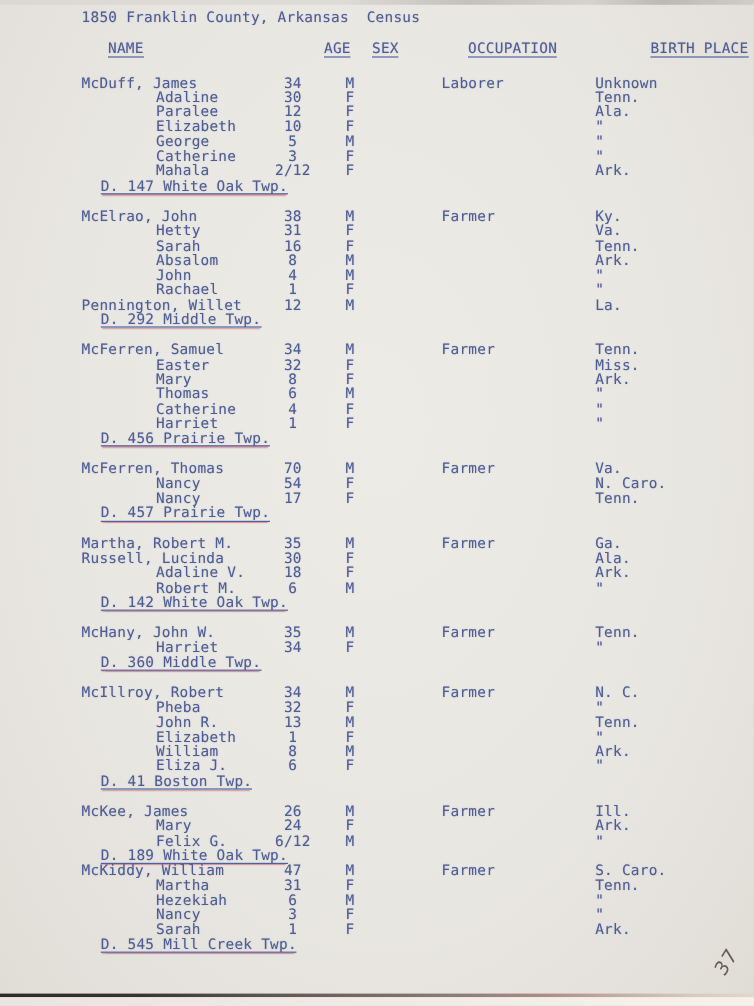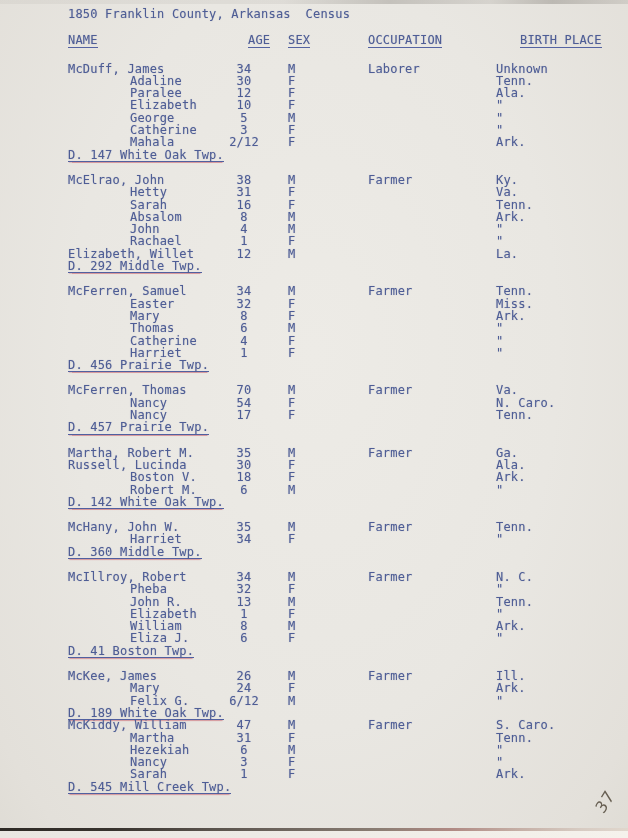--- a/index.html
+++ b/index.html
@@ -24,38 +24,39 @@
   }
   .title{
     height:12.3px;line-height:12.3px;white-space:pre;margin-bottom:14px;
   }
   .header-row{
     position:relative;height:12.3px;line-height:12.3px;margin-bottom:16px;
   }
   .header-row span{
     position:absolute;display:inline-block;white-space:pre;
     border-bottom:1.2px solid #5463a2;
+    margin-left:22px;
   }
   .col-name-h{left:0;}
   .col-age-h{left:180;}
   .col-sex-h{left:220px;}
   .col-occ-h{left:300px;}
   .col-bp-h{left:452px;}
   .col-age-h{left:180px;}
   .household{margin-bottom:13px;}
   .household.tight{margin-bottom:0;}
   .row{position:relative;height:12.3px;line-height:12.3px;}
   .row .name{position:absolute;left:0;white-space:pre;text-align:center;}
   .row .name.indent{left:62px;}
   .row .age{position:absolute;left:150px;width:52px;text-align:center;white-space:pre;}
   .row .sex{position:absolute;left:220px;white-space:pre;}
   .row .occ{position:absolute;left:300px;white-space:pre;}
   .row .bp{position:absolute;left:428px;white-space:pre;}
   .district{
-    height:12.3px;line-height:12.3px;
+    height:12.3px;line-height:12.3px;margin-left:16px;
   }
   .district span{
     display:inline-block;white-space:pre;
     border-bottom:1.4px solid #5160a0;
     box-shadow:0 2.4px 1px -1.4px rgba(198,88,100,0.55);
   }
   .handwritten{
     position:absolute;left:594px;top:792px;
     font-family:"DejaVu Sans",sans-serif;
     font-size:16px;color:#675f52;text-shadow:none;
@@ -167,21 +168,21 @@
             <span class="sex">M</span>
             <span class="bp">"</span>
           </div>
           <div class="row">
             <span class="name indent">Rachael</span>
             <span class="age">1</span>
             <span class="sex">F</span>
             <span class="bp">"</span>
           </div>
           <div class="row">
-            <span class="name">Elizabeth, Willet</span>
+            <span class="name">Pennington, Willet</span>
             <span class="age">12</span>
             <span class="sex">M</span>
             <span class="bp">La.</span>
           </div>
           <div class="district"><span>D. 292 Middle Twp.</span></div>
         </div>
         <div class="household">
           <div class="row">
             <span class="name">McFerren, Samuel</span>
             <span class="age">34</span>
@@ -251,21 +252,21 @@
             <span class="occ">Farmer</span>
             <span class="bp">Ga.</span>
           </div>
           <div class="row">
             <span class="name">Russell, Lucinda</span>
             <span class="age">30</span>
             <span class="sex">F</span>
             <span class="bp">Ala.</span>
           </div>
           <div class="row">
-            <span class="name indent">Boston V.</span>
+            <span class="name indent">Adaline V.</span>
             <span class="age">18</span>
             <span class="sex">F</span>
             <span class="bp">Ark.</span>
           </div>
           <div class="row">
             <span class="name indent">Robert M.</span>
             <span class="age">6</span>
             <span class="sex">M</span>
             <span class="bp">"</span>
           </div>

